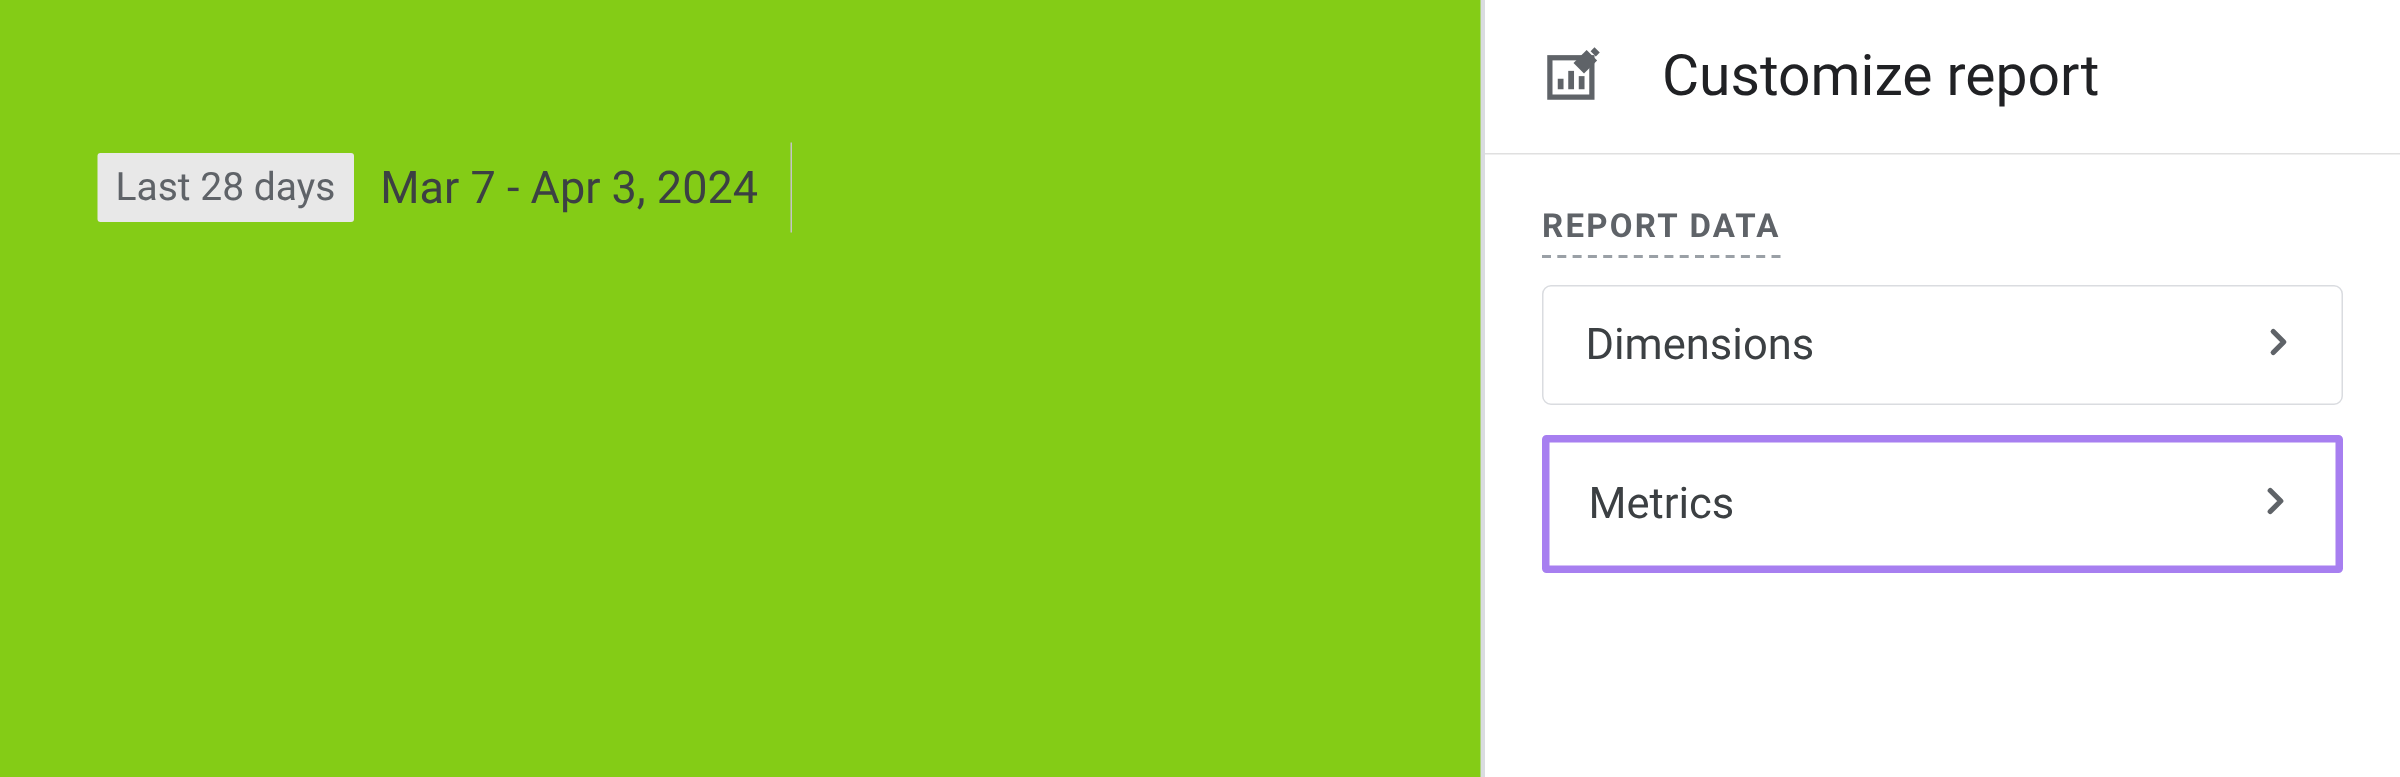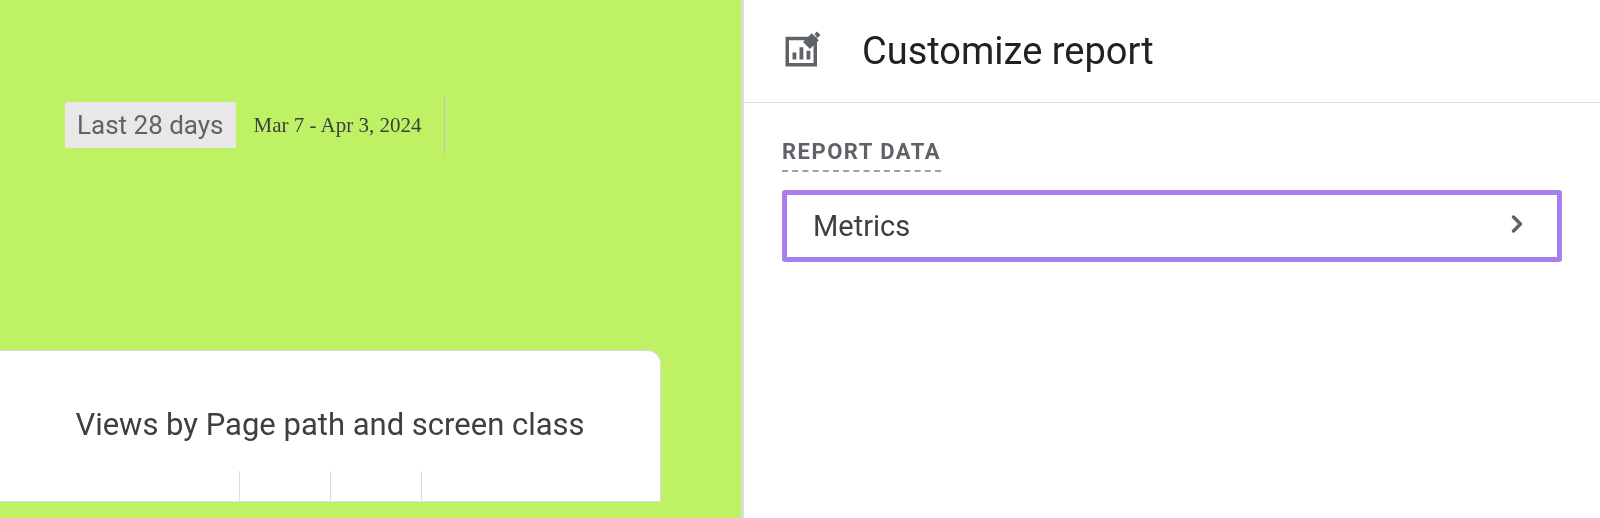--- a/index.html
+++ b/index.html
@@ -10,21 +10,21 @@
     }
     body {
       width: 1600px;
       height: 518px;
       display: flex;
       background: #fff;
       overflow: hidden;
     }
     .main-area {
       flex: 1;
-      background: #bef264;
+      background: #84cc16;
       position: relative;
       border-right: 3px solid #dadce0;
     }
     .top-bar {
       display: flex;
       align-items: center;
       padding: 95px 0 0 65px;
       gap: 0;
     }
     .date-range-pill {
@@ -34,23 +34,22 @@
       cursor: pointer;
     }
     .date-range-label {
       background: #e8e8e8;
       padding: 8px 12px;
       font-size: 26px;
       color: #5f6368;
       border-radius: 2px;
     }
     .date-range-value {
-      font-size: 21px;
+      font-size: 30px;
       color: #3c4043;
-      font-family: Liberation Serif, serif;
     }
     .divider-vertical {
       width: 1px;
       height: 60px;
       background: #c4c4c4;
       margin: 0 22px 0 22px;
     }
     .save-button {
       background: #1a73e8;
       color: #fff;
@@ -90,21 +89,21 @@
       justify-content: center;
       gap: 90px;
       margin-top: 28px;
     }
     .tick {
       width: 1px;
       height: 30px;
       background: #dadce0;
     }
     .side-panel {
-      width: 856px;
+      width: 610px;
       background: #fff;
       display: flex;
       flex-direction: column;
     }
     .panel-header {
       display: flex;
       align-items: center;
       gap: 38px;
       padding: 28px 38px 28px 38px;
       border-bottom: 1px solid #e0e0e0;
@@ -138,21 +137,21 @@
       display: flex;
       align-items: center;
       justify-content: space-between;
       margin-bottom: 20px;
       cursor: pointer;
       background: #fff;
     }
     .option-row.highlighted {
       border: 5px solid #a77ff0;
       border-radius: 3px;
-      padding: 14px 26px;
+      padding: 24px 26px;
       gap: 44px;
     }
     .option-label {
       font-size: 29px;
       color: #3c4043;
     }
     .chevron svg {
       width: 28px;
       height: 28px;
     }
@@ -165,48 +164,48 @@
 
 <div class="main-area">
   <div class="top-bar">
     <div class="date-range-pill">
       <span class="date-range-label">Last 28 days</span>
       <span class="date-range-value">Mar 7 - Apr 3, 2024</span>
     </div>
     <div class="divider-vertical"></div>
   </div>
 
-  <div class="card">
-    <div class="card-title">Views by Page path and screen class</div>
-    <div class="tick-row">
-      <div class="tick"></div>
-      <div class="tick"></div>
-      <div class="tick"></div>
-    </div>
-  </div>
 </div>
 
 <div class="side-panel">
   <div class="panel-header">
     <span>
       <svg viewBox="0 0 24 24" fill="none">
         <rect x="3" y="6" width="16" height="15" stroke="#5f6368" stroke-width="2" fill="none"></rect>
         <rect x="6" y="14" width="2.2" height="4" fill="#5f6368"></rect>
         <rect x="10" y="11" width="2.2" height="7" fill="#5f6368"></rect>
         <rect x="14" y="13" width="2.2" height="5" fill="#5f6368"></rect>
         <path d="M17 3 l4 4 l-5 5 l-4 -4 z" fill="#5f6368"></path>
         <path d="M20 2 l2 2 l-1.5 1.5 l-2 -2 z" fill="#5f6368"></path>
       </svg>
     </span>
     <div class="panel-title">Customize report</div>
   </div>
 
   <div>
     <span class="section-label">REPORT DATA</span>
     <div class="options-list">
+      <div class="option-row">
+        <span class="option-label">Dimensions</span>
+        <span class="chevron">
+          <svg viewBox="0 0 24 24">
+              <path d="M9 6 l6 6 l-6 6" stroke="#5f6368" stroke-width="3" fill="none" stroke-linecap="round" stroke-linejoin="round"></path>
+            </svg>
+        </span>
+      </div>
       <div class="option-row highlighted">
         <span class="option-label">Metrics</span>
         <span class="chevron">
           <svg viewBox="0 0 24 24">
               <path d="M9 6 l6 6 l-6 6" stroke="#5f6368" stroke-width="3" fill="none" stroke-linecap="round" stroke-linejoin="round"></path>
             </svg>
         </span>
       </div>
     </div>
   </div>

